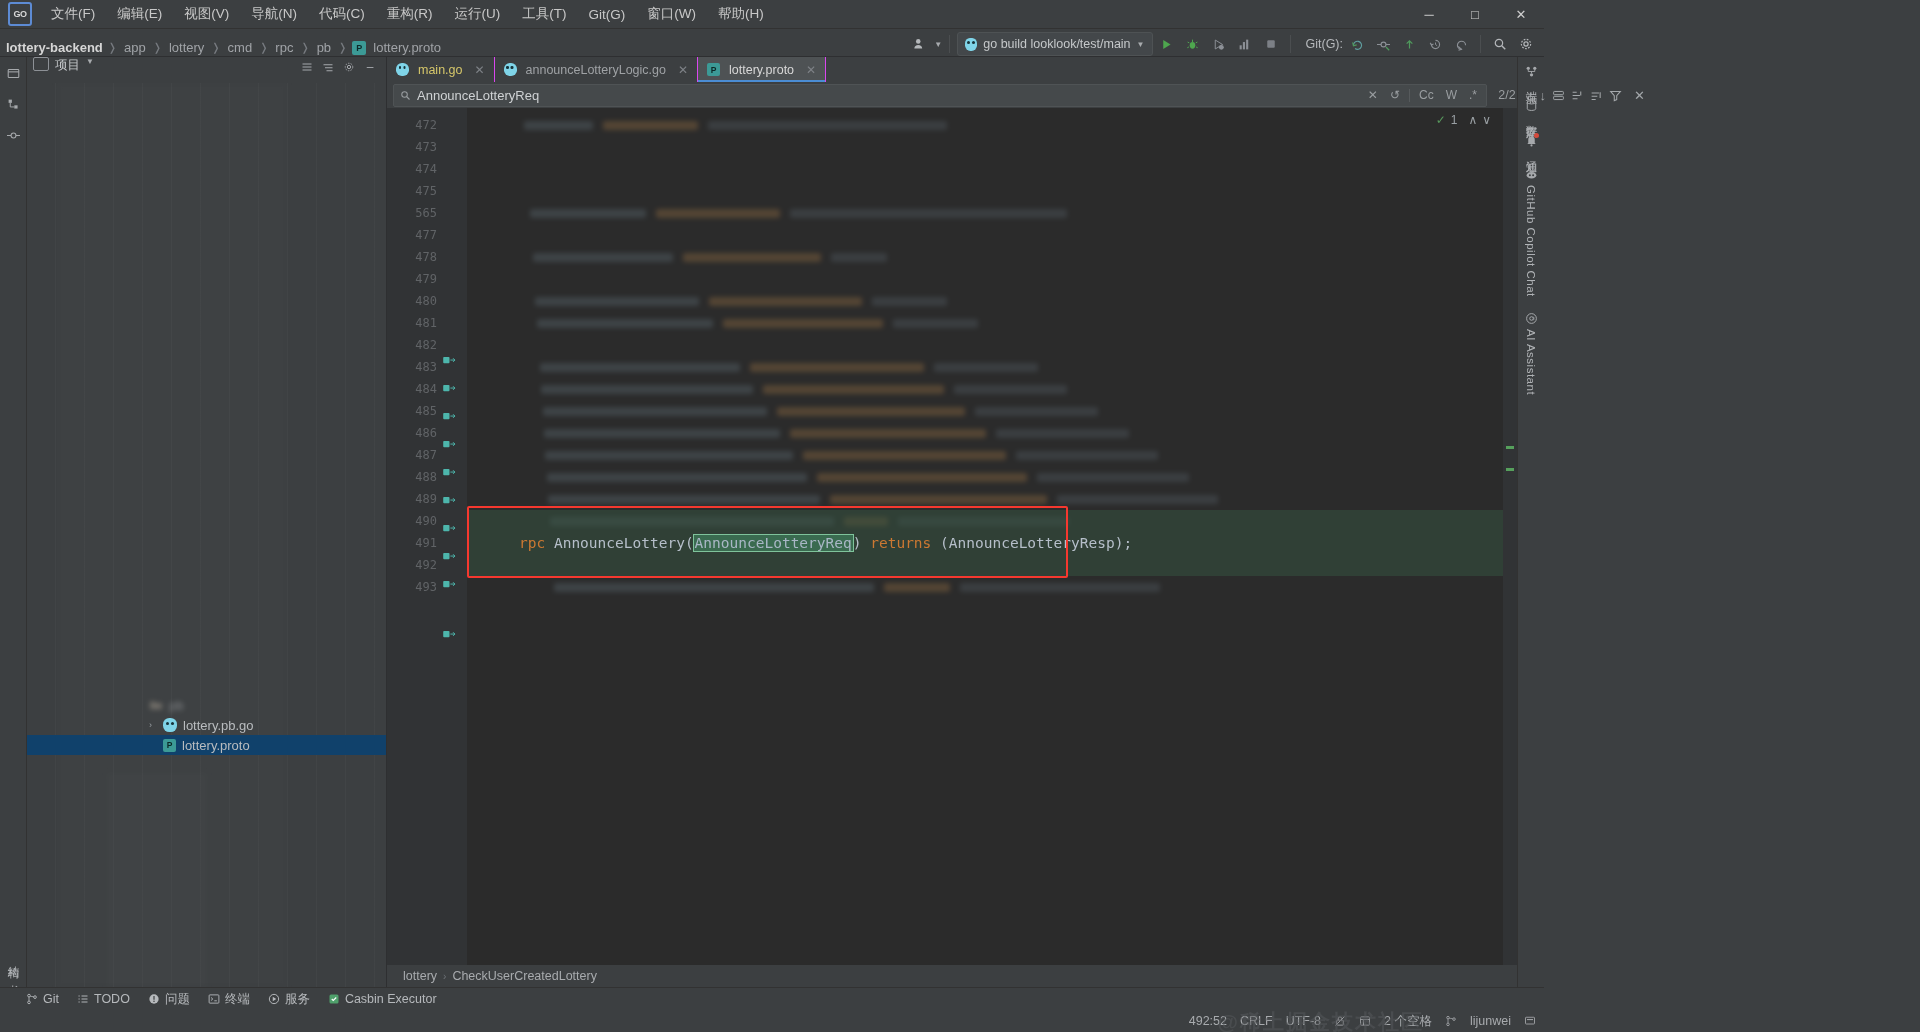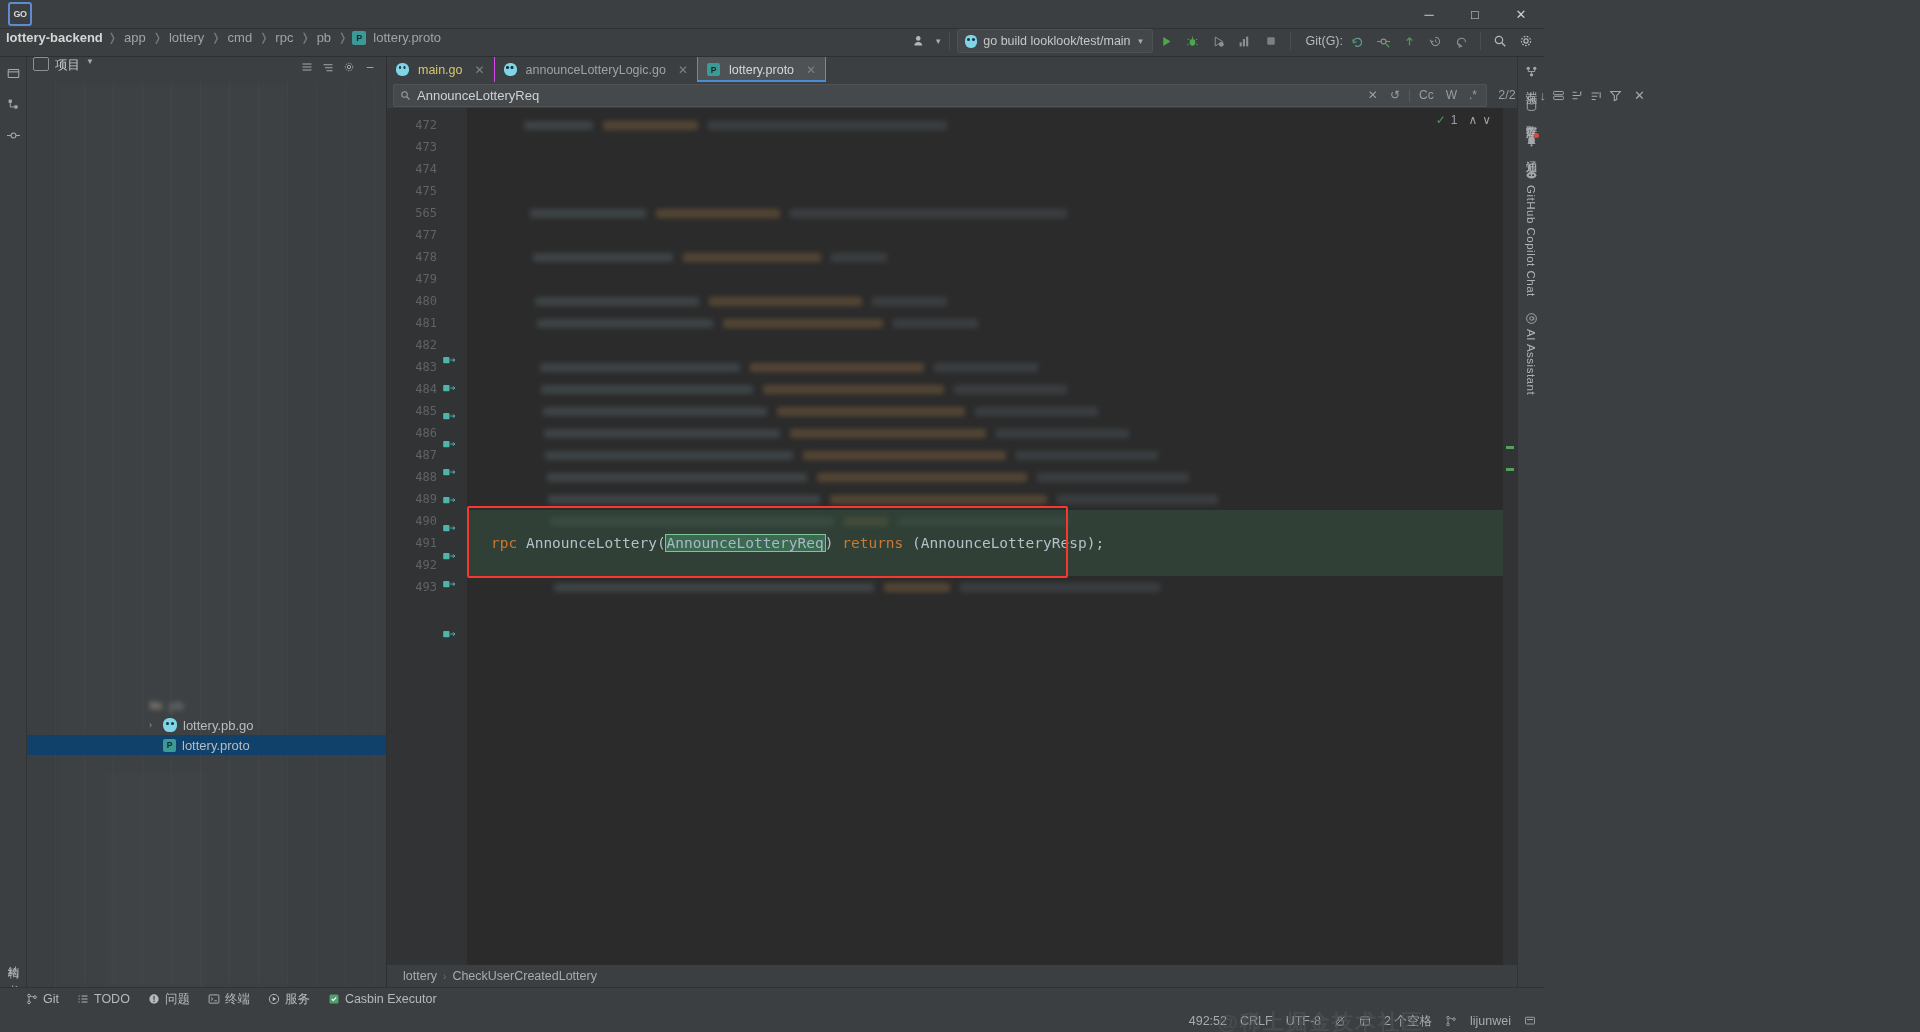--- a/index.html
+++ b/index.html
@@ -16,21 +16,21 @@
   .titlebar{height:28px;background:#3c3f41;display:flex;align-items:center;flex:none;border-bottom:1px solid #323232;}
   .logo{width:20px;height:20px;margin:0 8px 0 8px;border:2px solid #5d8bd4;border-radius:3px;background:#3c3f41;
         display:flex;align-items:center;justify-content:center;font-size:9px;font-weight:bold;color:#d8d8d8;letter-spacing:-0.5px;}
   .menu{display:flex;align-items:center;gap:0px;}
   .menu-item{padding:3px 11px;font-size:13.5px;color:#c8c8c8;cursor:default;white-space:nowrap;}
   .win-title{position:absolute;left:0;right:0;text-align:center;font-size:13px;color:#a9adb2;pointer-events:none;}
   .win-btns{margin-left:auto;display:flex;align-items:center;height:28px;z-index:3;}
   .win-btn{width:46px;height:28px;display:flex;align-items:center;justify-content:center;color:#cfcfcf;font-size:13px;}
 
   
-  .navbar{height:27px;background:#3c3f41;display:flex;align-items:flex-start;flex:none;padding-left:6px;position:relative;border-bottom:1px solid #2e2f31;gap:40px;}
+  .navbar{height:27px;background:#3c3f41;display:flex;align-items:flex-end;flex:none;padding-left:6px;position:relative;border-bottom:1px solid #2e2f31;gap:40px;}
   .crumb{display:flex;align-items:center;font-size:13px;color:#a0a3a7;}
   .crumb .proj{color:#d6d6d6;font-weight:bold;}
   .crumb .sep{margin:0 5px;color:#767a7f;font-size:11px;}
   .crumb .seg{padding:1px 2px;}
   .pfile-ico{width:14px;height:14px;background:#3c9a96;border-radius:2px;color:#0d2b2a;font-size:9px;
              display:inline-flex;align-items:center;justify-content:center;font-weight:bold;margin-right:5px;}
   .nav-right{margin-left:auto;display:flex;align-items:center;gap:2px;padding-right:6px;}
   .ico-btn{width:24px;height:22px;display:flex;align-items:center;justify-content:center;border-radius:3px;color:#b4b7ba;font-size:13px;}
   .runcfg{display:flex;align-items:center;gap:6px;height:22px;padding:0 7px;border:1px solid #4e5254;border-radius:3px;background:#43474a;font-size:12.5px;color:#c5c8ca;}
   .runcfg .gopher{width:12px;height:13px;background:#7fd4e8;border-radius:40% 40% 45% 45%;position:relative;}
@@ -124,20 +124,33 @@
   .sb-ico{font-size:12px;color:#a1a4a7;}
   svg{display:block;}
 </style>
 </head>
 <body>
 
 <div class="app">
 
   <div class="titlebar">
     <div class="logo">GO</div>
+    <div class="menu">
+      <div class="menu-item">文件(F)</div>
+      <div class="menu-item">编辑(E)</div>
+      <div class="menu-item">视图(V)</div>
+      <div class="menu-item">导航(N)</div>
+      <div class="menu-item">代码(C)</div>
+      <div class="menu-item">重构(R)</div>
+      <div class="menu-item">运行(U)</div>
+      <div class="menu-item">工具(T)</div>
+      <div class="menu-item">Git(G)</div>
+      <div class="menu-item">窗口(W)</div>
+      <div class="menu-item">帮助(H)</div>
+    </div>
     <div class="win-btns">
       <div class="win-btn">─</div>
       <div class="win-btn">□</div>
       <div class="win-btn close">✕</div>
     </div>
   </div>
 
   <div class="navbar">
     <div class="crumb">
       <span class="proj">lottery-backend</span>
@@ -518,21 +531,21 @@
             <div class="cline blur"><span style="display:inline-block;margin-left:46px;width:176px;height:9px;background:#6a7b86;border-radius:2px;opacity:.55"></span><span style="display:inline-block;margin-left:10px;width:160px;height:9px;background:#c08a4c;border-radius:2px;opacity:.5"></span><span style="display:inline-block;margin-left:10px;width:85px;height:9px;background:#6a7b86;border-radius:2px;opacity:.45"></span></div>
             <div class="cline blur"></div>
             <div class="cline blur"><span style="display:inline-block;margin-left:49px;width:200px;height:9px;background:#6a7b86;border-radius:2px;opacity:.55"></span><span style="display:inline-block;margin-left:10px;width:174px;height:9px;background:#c08a4c;border-radius:2px;opacity:.5"></span><span style="display:inline-block;margin-left:10px;width:104px;height:9px;background:#6a7b86;border-radius:2px;opacity:.45"></span></div>
             <div class="cline blur"><span style="display:inline-block;margin-left:50px;width:212px;height:9px;background:#6a7b86;border-radius:2px;opacity:.55"></span><span style="display:inline-block;margin-left:10px;width:181px;height:9px;background:#c08a4c;border-radius:2px;opacity:.5"></span><span style="display:inline-block;margin-left:10px;width:113px;height:9px;background:#6a7b86;border-radius:2px;opacity:.45"></span></div>
             <div class="cline blur"><span style="display:inline-block;margin-left:52px;width:224px;height:9px;background:#6a7b86;border-radius:2px;opacity:.55"></span><span style="display:inline-block;margin-left:10px;width:188px;height:9px;background:#c08a4c;border-radius:2px;opacity:.5"></span><span style="display:inline-block;margin-left:10px;width:123px;height:9px;background:#6a7b86;border-radius:2px;opacity:.45"></span></div>
             <div class="cline blur"><span style="display:inline-block;margin-left:53px;width:236px;height:9px;background:#6a7b86;border-radius:2px;opacity:.55"></span><span style="display:inline-block;margin-left:10px;width:196px;height:9px;background:#c08a4c;border-radius:2px;opacity:.5"></span><span style="display:inline-block;margin-left:10px;width:133px;height:9px;background:#6a7b86;border-radius:2px;opacity:.45"></span></div>
             <div class="cline blur"><span style="display:inline-block;margin-left:54px;width:248px;height:9px;background:#6a7b86;border-radius:2px;opacity:.55"></span><span style="display:inline-block;margin-left:10px;width:203px;height:9px;background:#c08a4c;border-radius:2px;opacity:.5"></span><span style="display:inline-block;margin-left:10px;width:142px;height:9px;background:#6a7b86;border-radius:2px;opacity:.45"></span></div>
             <div class="cline blur"><span style="display:inline-block;margin-left:56px;width:260px;height:9px;background:#6a7b86;border-radius:2px;opacity:.55"></span><span style="display:inline-block;margin-left:10px;width:210px;height:9px;background:#c08a4c;border-radius:2px;opacity:.5"></span><span style="display:inline-block;margin-left:10px;width:152px;height:9px;background:#6a7b86;border-radius:2px;opacity:.45"></span></div>
             <div class="cline blur"><span style="display:inline-block;margin-left:57px;width:272px;height:9px;background:#6a7b86;border-radius:2px;opacity:.55"></span><span style="display:inline-block;margin-left:10px;width:217px;height:9px;background:#c08a4c;border-radius:2px;opacity:.5"></span><span style="display:inline-block;margin-left:10px;width:161px;height:9px;background:#6a7b86;border-radius:2px;opacity:.45"></span></div>
             <div class="cline blur"><span style="display:inline-block;margin-left:59px;width:284px;height:9px;background:#6a7b86;border-radius:2px;opacity:.55"></span><span style="display:inline-block;margin-left:10px;width:44px;height:9px;background:#c08a4c;border-radius:2px;opacity:.5"></span><span style="display:inline-block;margin-left:10px;width:171px;height:9px;background:#6a7b86;border-radius:2px;opacity:.45"></span></div>
-            <div class="cline" style="position: relative; z-index: 3;"><span class="kw">rpc</span><span class="fn"> AnnounceLottery(</span><span class="sel-tok">AnnounceLotteryReq</span><span class="fn">) </span><span class="kw">returns</span><span class="fn"> (AnnounceLotteryResp);</span></div>
+            <div class="cline" style="position: relative; z-index: 3; margin-left: 28px;"><span class="kw">rpc</span><span class="fn"> AnnounceLottery(</span><span class="sel-tok">AnnounceLotteryReq</span><span class="fn">) </span><span class="kw">returns</span><span class="fn"> (AnnounceLotteryResp);</span></div>
             <div class="cline blur"></div>
             <div class="cline blur"><span style="display:inline-block;margin-left:63px;width:320px;height:9px;background:#6a7b86;border-radius:2px;opacity:.55"></span><span style="display:inline-block;margin-left:10px;width:66px;height:9px;background:#c08a4c;border-radius:2px;opacity:.5"></span><span style="display:inline-block;margin-left:10px;width:200px;height:9px;background:#6a7b86;border-radius:2px;opacity:.45"></span></div>
             <div class="hl-row" style="top: 402px; height: 66px; z-index: 1; background: rgba(52, 82, 64, 0.55);"></div>
             <div class="redbox" style="left: 0px; top: 398px; width: 597px; height: 68px; z-index: 4;"></div>
           </div>
 
         <div class="editor-scroll">
           <div style="position:absolute;left:3px;right:3px;top:338px;height:3px;background:#56a05c;"></div>
           <div style="position:absolute;left:3px;right:3px;top:360px;height:3px;background:#56a05c;"></div>
           <div style="position:absolute;left:3px;right:3px;top:905px;height:3px;background:#56a05c;"></div>

